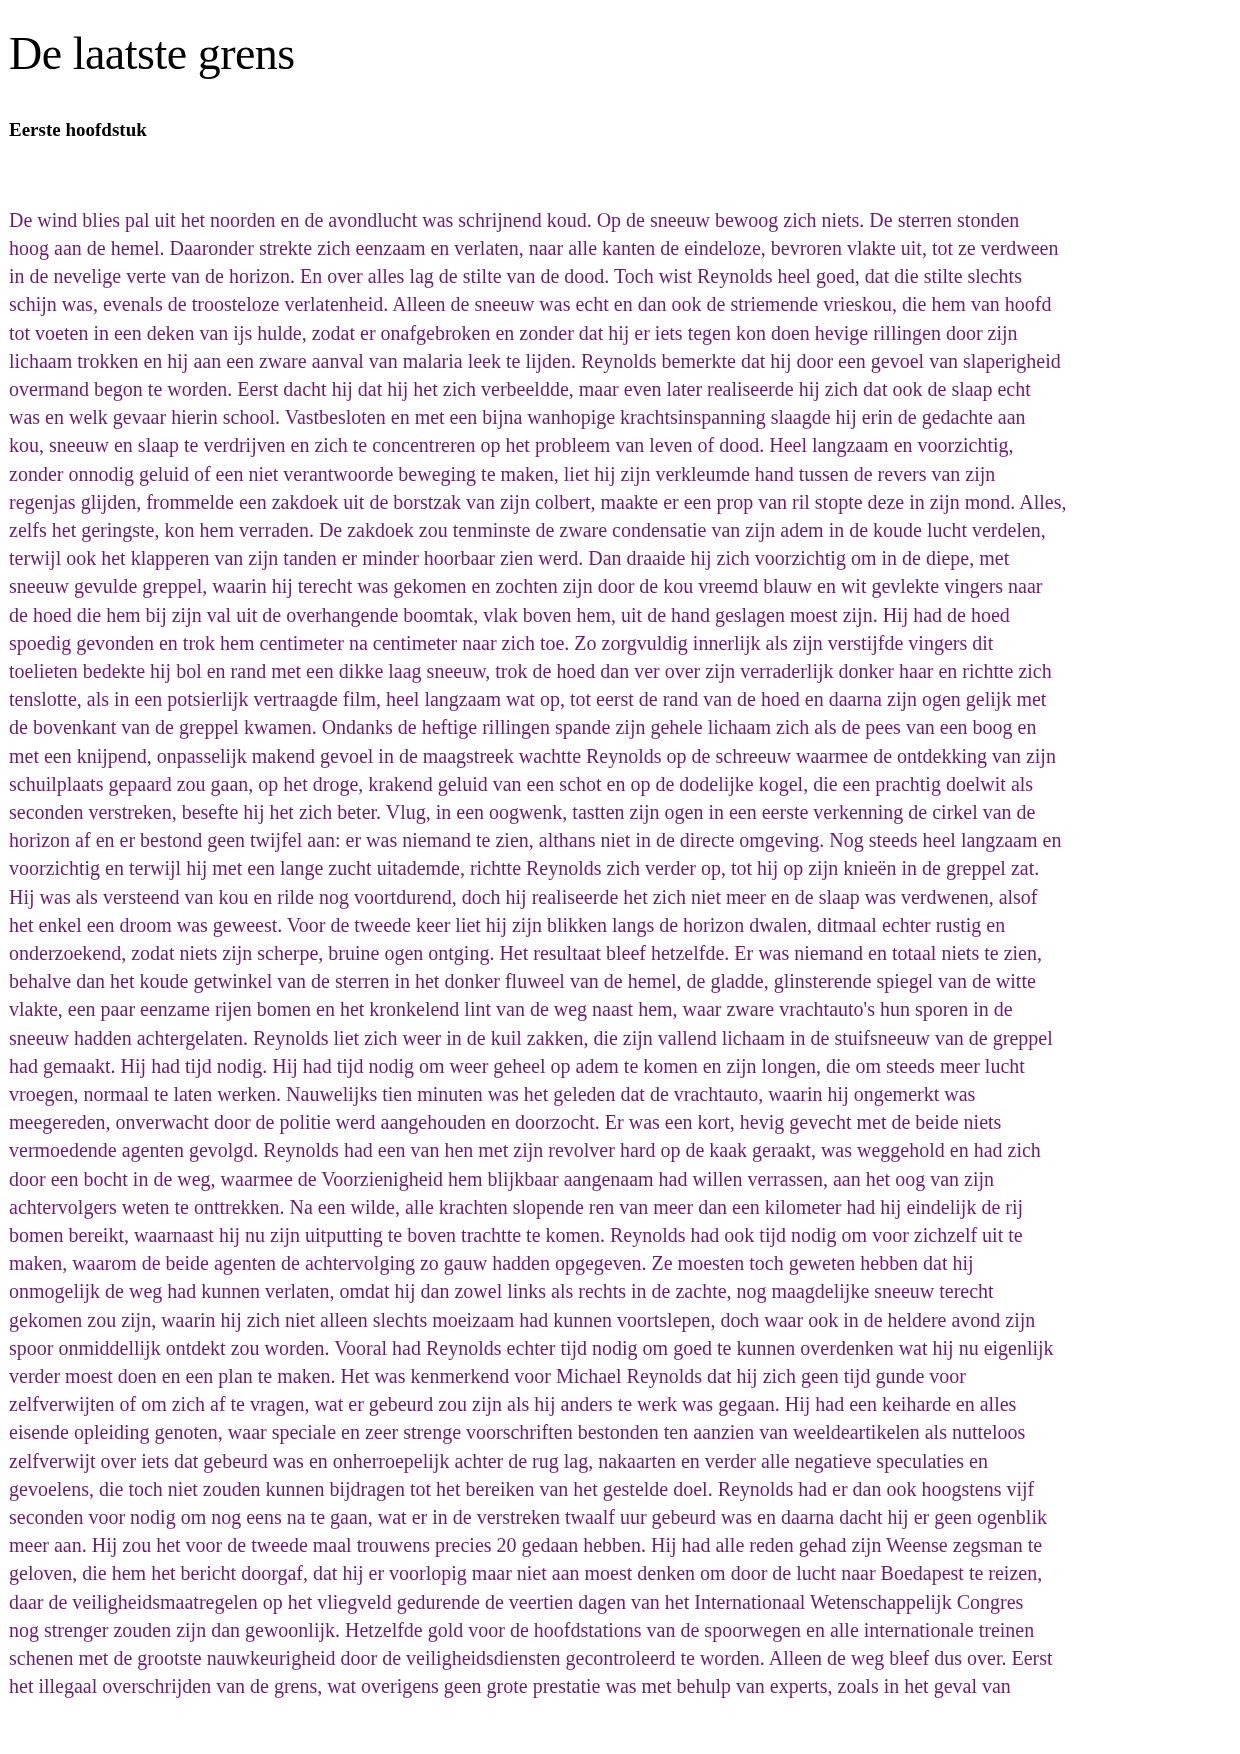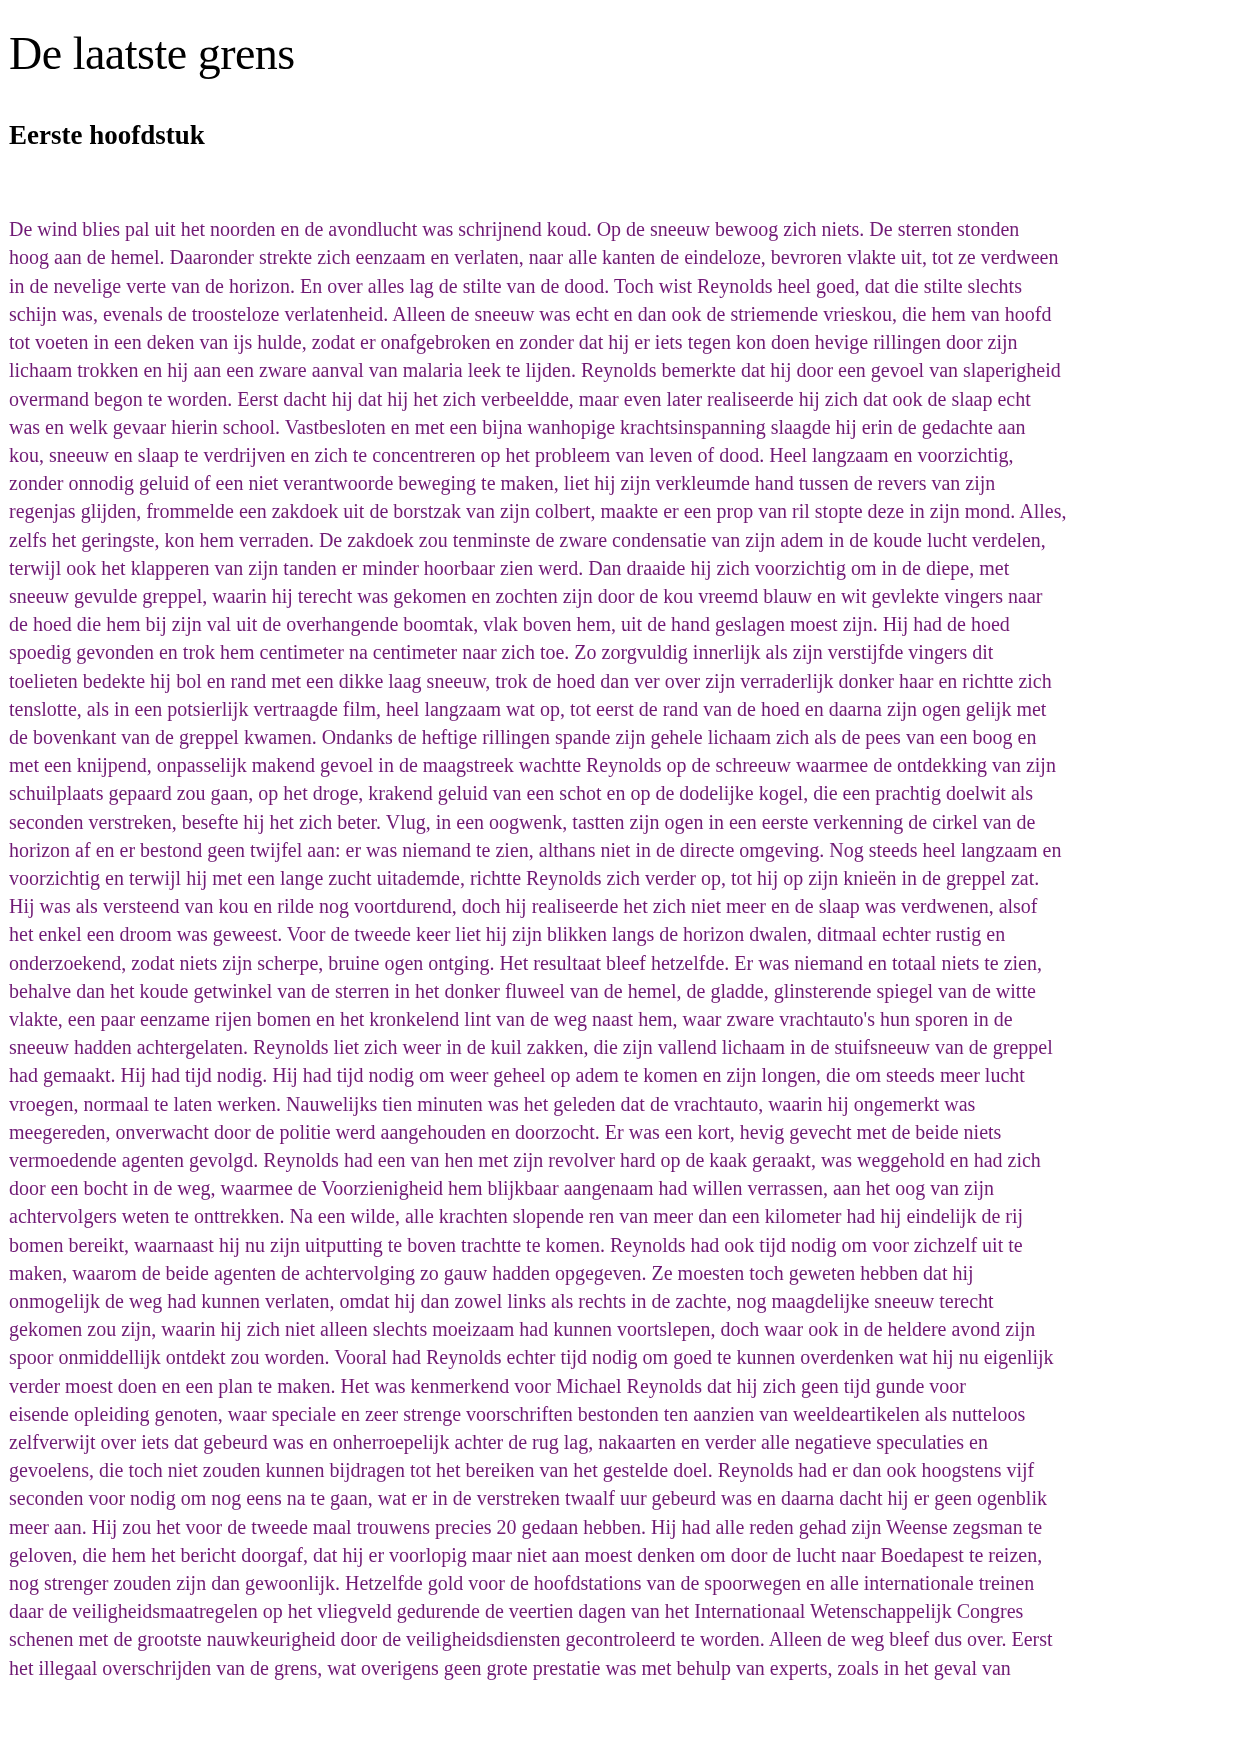--- a/index.html
+++ b/index.html
@@ -22,21 +22,21 @@
   h1.book-title {
     margin: 28px 0 0 0;
     font-size: 46px;
     font-weight: normal;
     line-height: 1.15;
     letter-spacing: -0.5px;
     color: #000000;
   }
   h2.chapter-heading {
     margin: 38px 0 0 0;
-    font-size: 27px;
+    font-size: 19px;
     font-weight: bold;
     line-height: 1.2;
     color: #000000;
   }
   .chapter-text {
     margin-top: 64px;
     font-size: 20px;
     line-height: 28.2px;
     color: #701a75;
   }
@@ -86,24 +86,25 @@
       <div class="line">meegereden, onverwacht door de politie werd aangehouden en doorzocht. Er was een kort, hevig gevecht met de beide niets</div>
       <div class="line">vermoedende agenten gevolgd. Reynolds had een van hen met zijn revolver hard op de kaak geraakt, was weggehold en had zich</div>
       <div class="line">door een bocht in de weg, waarmee de Voorzienigheid hem blijkbaar aangenaam had willen verrassen, aan het oog van zijn</div>
       <div class="line">achtervolgers weten te onttrekken. Na een wilde, alle krachten slopende ren van meer dan een kilometer had hij eindelijk de rij</div>
       <div class="line">bomen bereikt, waarnaast hij nu zijn uitputting te boven trachtte te komen. Reynolds had ook tijd nodig om voor zichzelf uit te</div>
       <div class="line">maken, waarom de beide agenten de achtervolging zo gauw hadden opgegeven. Ze moesten toch geweten hebben dat hij</div>
       <div class="line">onmogelijk de weg had kunnen verlaten, omdat hij dan zowel links als rechts in de zachte, nog maagdelijke sneeuw terecht</div>
       <div class="line">gekomen zou zijn, waarin hij zich niet alleen slechts moeizaam had kunnen voortslepen, doch waar ook in de heldere avond zijn</div>
       <div class="line">spoor onmiddellijk ontdekt zou worden. Vooral had Reynolds echter tijd nodig om goed te kunnen overdenken wat hij nu eigenlijk</div>
       <div class="line">verder moest doen en een plan te maken. Het was kenmerkend voor Michael Reynolds dat hij zich geen tijd gunde voor</div>
+      <div class="line">zelfverwijten of om zich af te vragen, wat er gebeurd zou zijn als hij anders te werk was gegaan. Hij had een keiharde en alles</div>
       <div class="line">eisende opleiding genoten, waar speciale en zeer strenge voorschriften bestonden ten aanzien van weeldeartikelen als nutteloos</div>
       <div class="line">zelfverwijt over iets dat gebeurd was en onherroepelijk achter de rug lag, nakaarten en verder alle negatieve speculaties en</div>
       <div class="line">gevoelens, die toch niet zouden kunnen bijdragen tot het bereiken van het gestelde doel. Reynolds had er dan ook hoogstens vijf</div>
       <div class="line">seconden voor nodig om nog eens na te gaan, wat er in de verstreken twaalf uur gebeurd was en daarna dacht hij er geen ogenblik</div>
       <div class="line">meer aan. Hij zou het voor de tweede maal trouwens precies 20 gedaan hebben. Hij had alle reden gehad zijn Weense zegsman te</div>
       <div class="line">geloven, die hem het bericht doorgaf, dat hij er voorlopig maar niet aan moest denken om door de lucht naar Boedapest te reizen,</div>
+      <div class="line">daar de veiligheidsmaatregelen op het vliegveld gedurende de veertien dagen van het Internationaal Wetenschappelijk Congres</div>
       <div class="line">nog strenger zouden zijn dan gewoonlijk. Hetzelfde gold voor de hoofdstations van de spoorwegen en alle internationale treinen</div>
-      <div class="line">daar de veiligheidsmaatregelen op het vliegveld gedurende de veertien dagen van het Internationaal Wetenschappelijk Congres</div>
       <div class="line">schenen met de grootste nauwkeurigheid door de veiligheidsdiensten gecontroleerd te worden. Alleen de weg bleef dus over. Eerst</div>
       <div class="line">het illegaal overschrijden van de grens, wat overigens geen grote prestatie was met behulp van experts, zoals in het geval van</div>
     </div>
 </div>
 
 </body></html>

